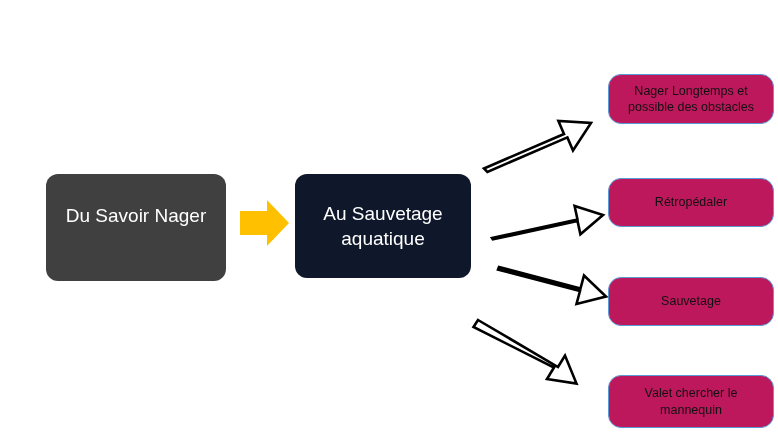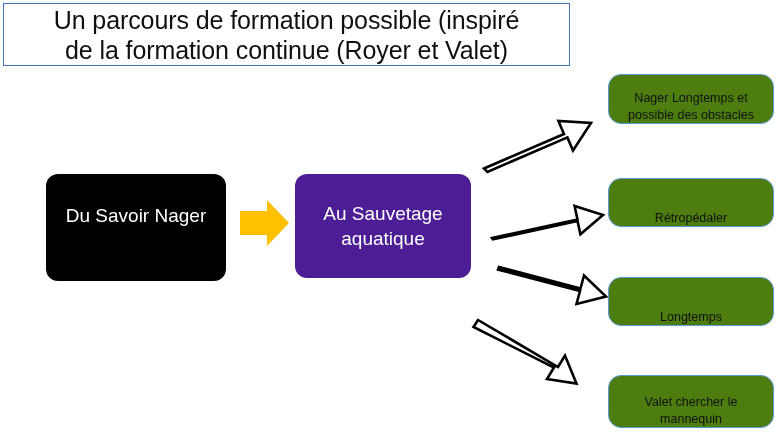--- a/index.html
+++ b/index.html
@@ -60,39 +60,39 @@
     color: #ffffff;
     font-size: 19px;
     line-height: 25px;
     padding: 2px 8px;
   }
   .proc-yellow {
     left: 46px;
     top: 174px;
     width: 180px;
     height: 107px;
-    background: #000000;
+    background: #404040;
   }
   .proc-blue {
     left: 295px;
     top: 174px;
     width: 176px;
     height: 104px;
-    background: #4c1d95;
+    background: #0f172a;
   }
 
   
   .out-box {
     position: absolute;
     box-sizing: border-box;
     border: 1.6px solid #5B9BD5;
     border-radius: 13px;
-    background: #4d7c0f;
+    background: #be185d;
     display: flex;
-    align-items: flex-end;
+    align-items: center;
     justify-content: center;
     text-align: center;
     color: #111111;
     font-size: 12.5px;
     line-height: 16.5px;
     padding: 0 9px;
   }
   .out-1 { left: 608px; top: 74px;  width: 166px; height: 50px; }
   .out-2 { left: 608px; top: 178px; width: 166px; height: 49px; border-radius: 13px; }
   .out-3 { left: 608px; top: 277px; width: 166px; height: 49px; }
@@ -106,26 +106,20 @@
     height: 436px;
     pointer-events: none;
   }
   .arrows-layer svg { display: block; }
 </style>
 </head>
 <body>
 
 <div id="slide">
 
-  <div class="title-box">
-    <div class="title-text">
-      <span>Un parcours de formation possible (inspiré</span><br>
-      <span>de la formation continue (Royer et Valet)</span>
-    </div>
-  </div>
 
   <div class="proc-box proc-yellow">
     <div>
       <span>Du Savoir Nager</span><br>
       <br>
     </div>
   </div>
 
   <div class="proc-box proc-blue">
     <div>
@@ -142,21 +136,21 @@
   </div>
 
   <div class="out-box out-2">
     <div>
       <span>Rétropédaler</span>
     </div>
   </div>
 
   <div class="out-box out-3">
     <div>
-      <span>Longtemps</span>
+      <span>Sauvetage</span>
     </div>
   </div>
 
   <div class="out-box out-4">
     <div>
       <span>Valet chercher le</span><br>
       <span>mannequin</span>
     </div>
   </div>
 

